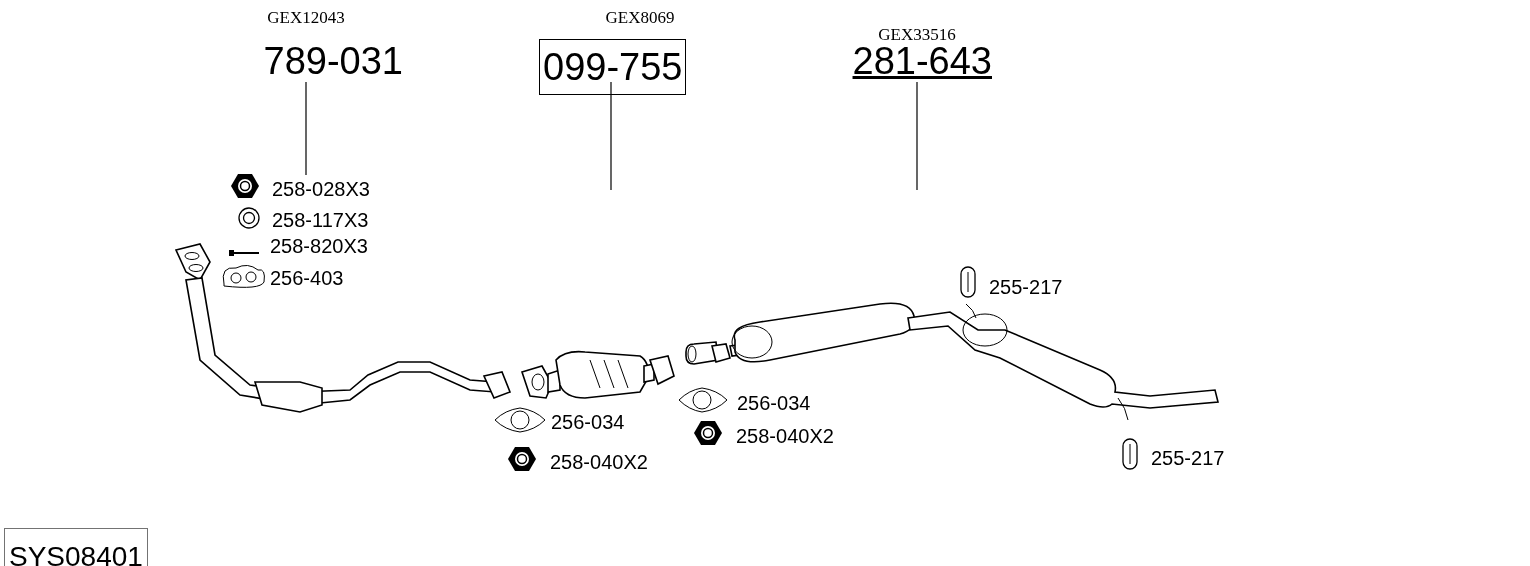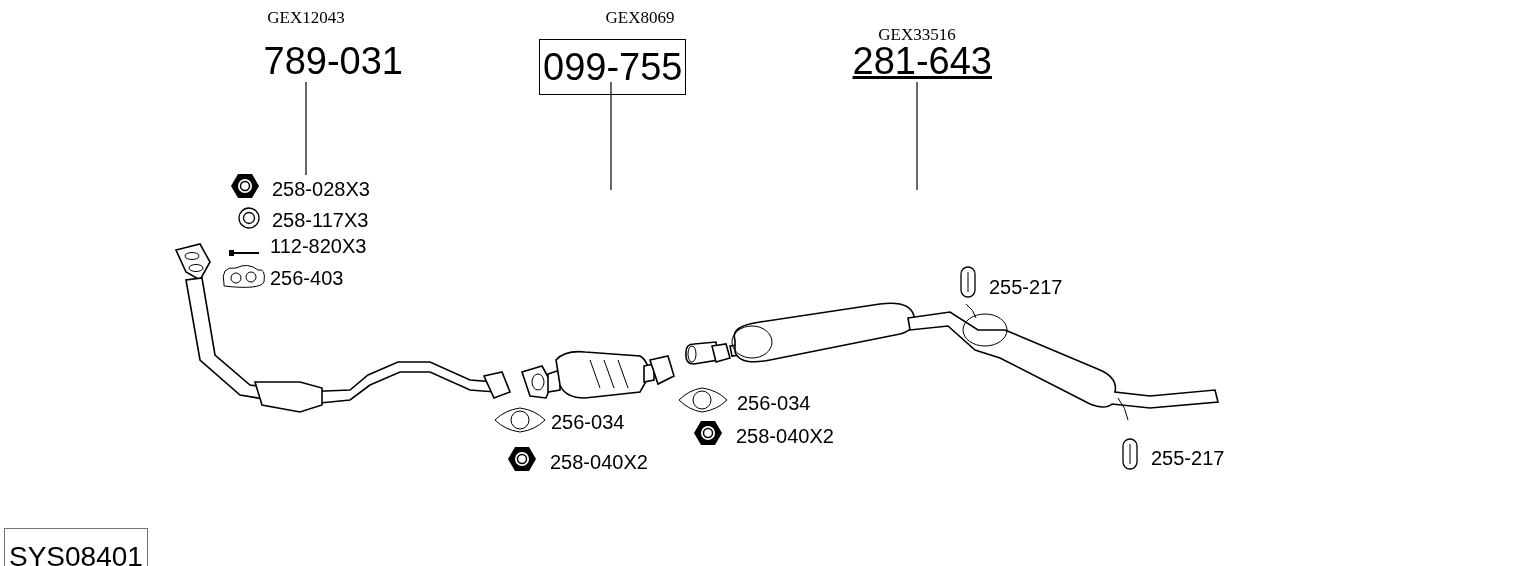--- a/index.html
+++ b/index.html
@@ -104,21 +104,21 @@
 <div class="abs main-part" style="left:203px;top:40px;">789-031</div>
 
 <div class="abs gex" style="left:560px;top:8px;">GEX8069</div>
 <div class="abs main-part boxed" style="left:539px;top:39px;">099-755</div>
 
 <div class="abs gex" style="left:837px;top:25px;">GEX33516</div>
 <div class="abs main-part" style="left:792px;top:40px;text-decoration:underline;">281-643</div>
 
 <div class="abs lbl" style="left:272px;top:178px;text-align:center;">258-028X3</div>
 <div class="abs lbl" style="left:272px;top:209px;">258-117X3</div>
-<div class="abs lbl" style="left:270px;top:235px;">112-820X3</div>
+<div class="abs lbl" style="left:270px;top:235px;">258-820X3</div>
 <div class="abs lbl" style="left:270px;top:267px;">256-403</div>
 <div class="abs lbl" style="left:551px;top:411px;">256-034</div>
 <div class="abs lbl" style="left:550px;top:451px;">258-040X2</div>
 <div class="abs lbl" style="left:737px;top:392px;">256-034</div>
 <div class="abs lbl" style="left:736px;top:425px;">258-040X2</div>
 <div class="abs lbl" style="left:989px;top:276px;">255-217</div>
 <div class="abs lbl" style="left:1151px;top:447px;">255-217</div>
 
 <div class="abs sys" style="left:4px;top:528px;">SYS08401</div>
 

